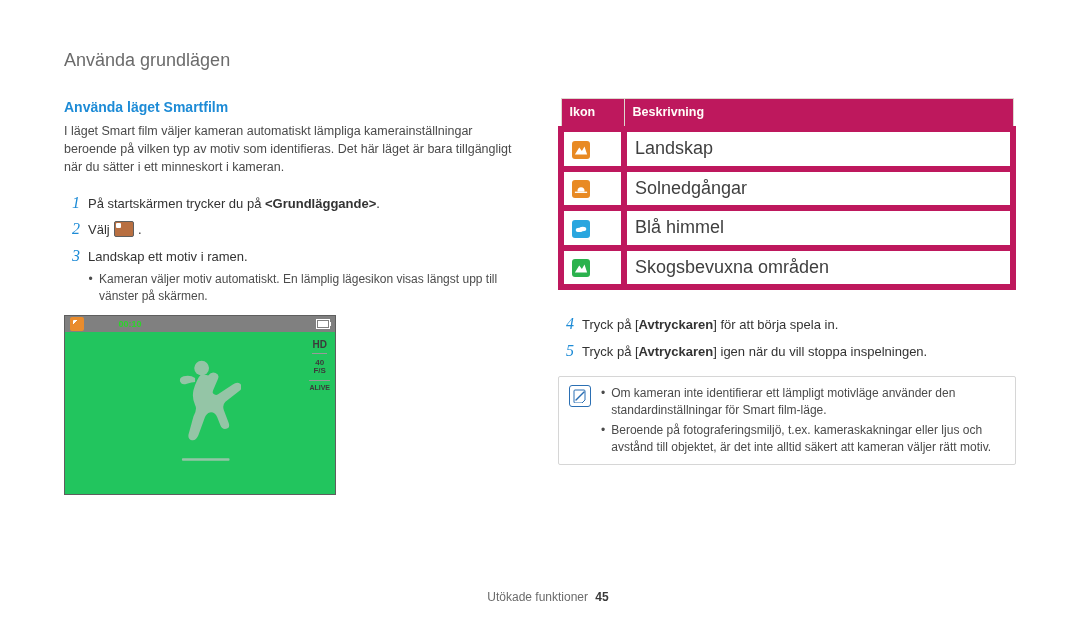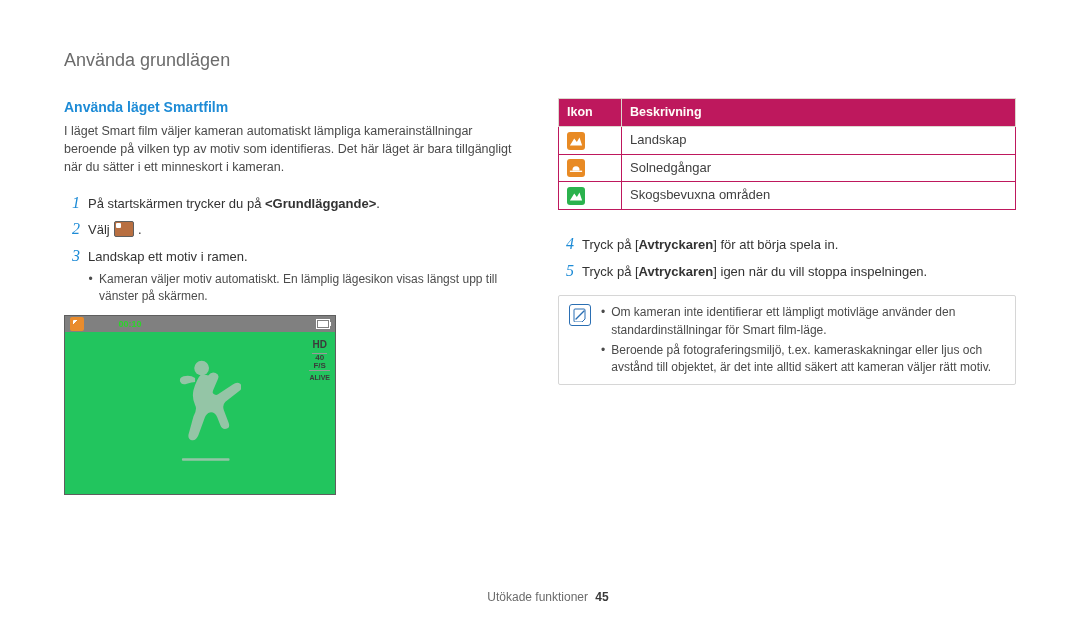--- a/index.html
+++ b/index.html
@@ -147,20 +147,21 @@
   .bat-box::after{
     content:""; position:absolute; right:-2px; top:2px; width:1px; height:4px; background:#fff;
   }
   .bat-inner{ position:absolute; inset:1px; background:#fff;}
   .vf-right-icons {
     position: absolute;
     top: 22px;
     right: 5px;
     display: flex;
     flex-direction: column;
+    gap: 5px;
     align-items: center;
     font-size: 8px;
     color: #3b3b3b;
   }
   .hd-badge {
     font-weight: 800;
     font-family: Arial, sans-serif;
     font-size: 10px;
     border-bottom:1px solid #999;
     padding-bottom:1px;
@@ -185,23 +186,23 @@
     background: #be185d;
     color: #fffdf9;
     text-align: left;
     font-weight: 600;
     font-size: 12.5px;
     padding: 5px 8px;
     border: 1px solid #ddd7cf;
   }
   table.icon-table th:first-child { width: 46px; }
   table.icon-table td {
-    border: 1px solid #be185d;
+    border: 6px solid #be185d;
     padding: 4px 8px;
-    font-size: 13px;
+    font-size: 18px;
     color: #3f3f3f;
     vertical-align: middle;
   }
   .ic {
     display: inline-block;
     width: 18px; height: 18px;
     border-radius: 3px;
     position: relative;
     vertical-align: middle;
   }
@@ -357,20 +358,31 @@
                     <circle cx="8" cy="10" r="4" fill="#fff"></circle>
                     <rect x="0" y="11" width="16" height="5" fill="#e88a24"></rect>
                     <rect x="1" y="11" width="14" height="1.5" fill="#fff"></rect>
                   </svg>
               </span>
             </td>
             <td>Solnedgångar</td>
           </tr>
           <tr>
             <td>
+              <span class="ic ic-bluesky">
+                <svg class="ic-inner" viewBox="0 0 16 16">
+                    <ellipse cx="6" cy="9" rx="4" ry="2.5" fill="#fff"></ellipse>
+                    <ellipse cx="10" cy="8" rx="4" ry="2.5" fill="#fff"></ellipse>
+                  </svg>
+              </span>
+            </td>
+            <td>Blå himmel</td>
+          </tr>
+          <tr>
+            <td>
               <span class="ic ic-forest">
                 <svg class="ic-inner" viewBox="0 0 16 16">
                     <polygon points="1,13 6,5 9,9 12,4 15,13" fill="#fff"></polygon>
                   </svg>
               </span>
             </td>
             <td>Skogsbevuxna områden</td>
           </tr>
         </tbody>
       </table>

